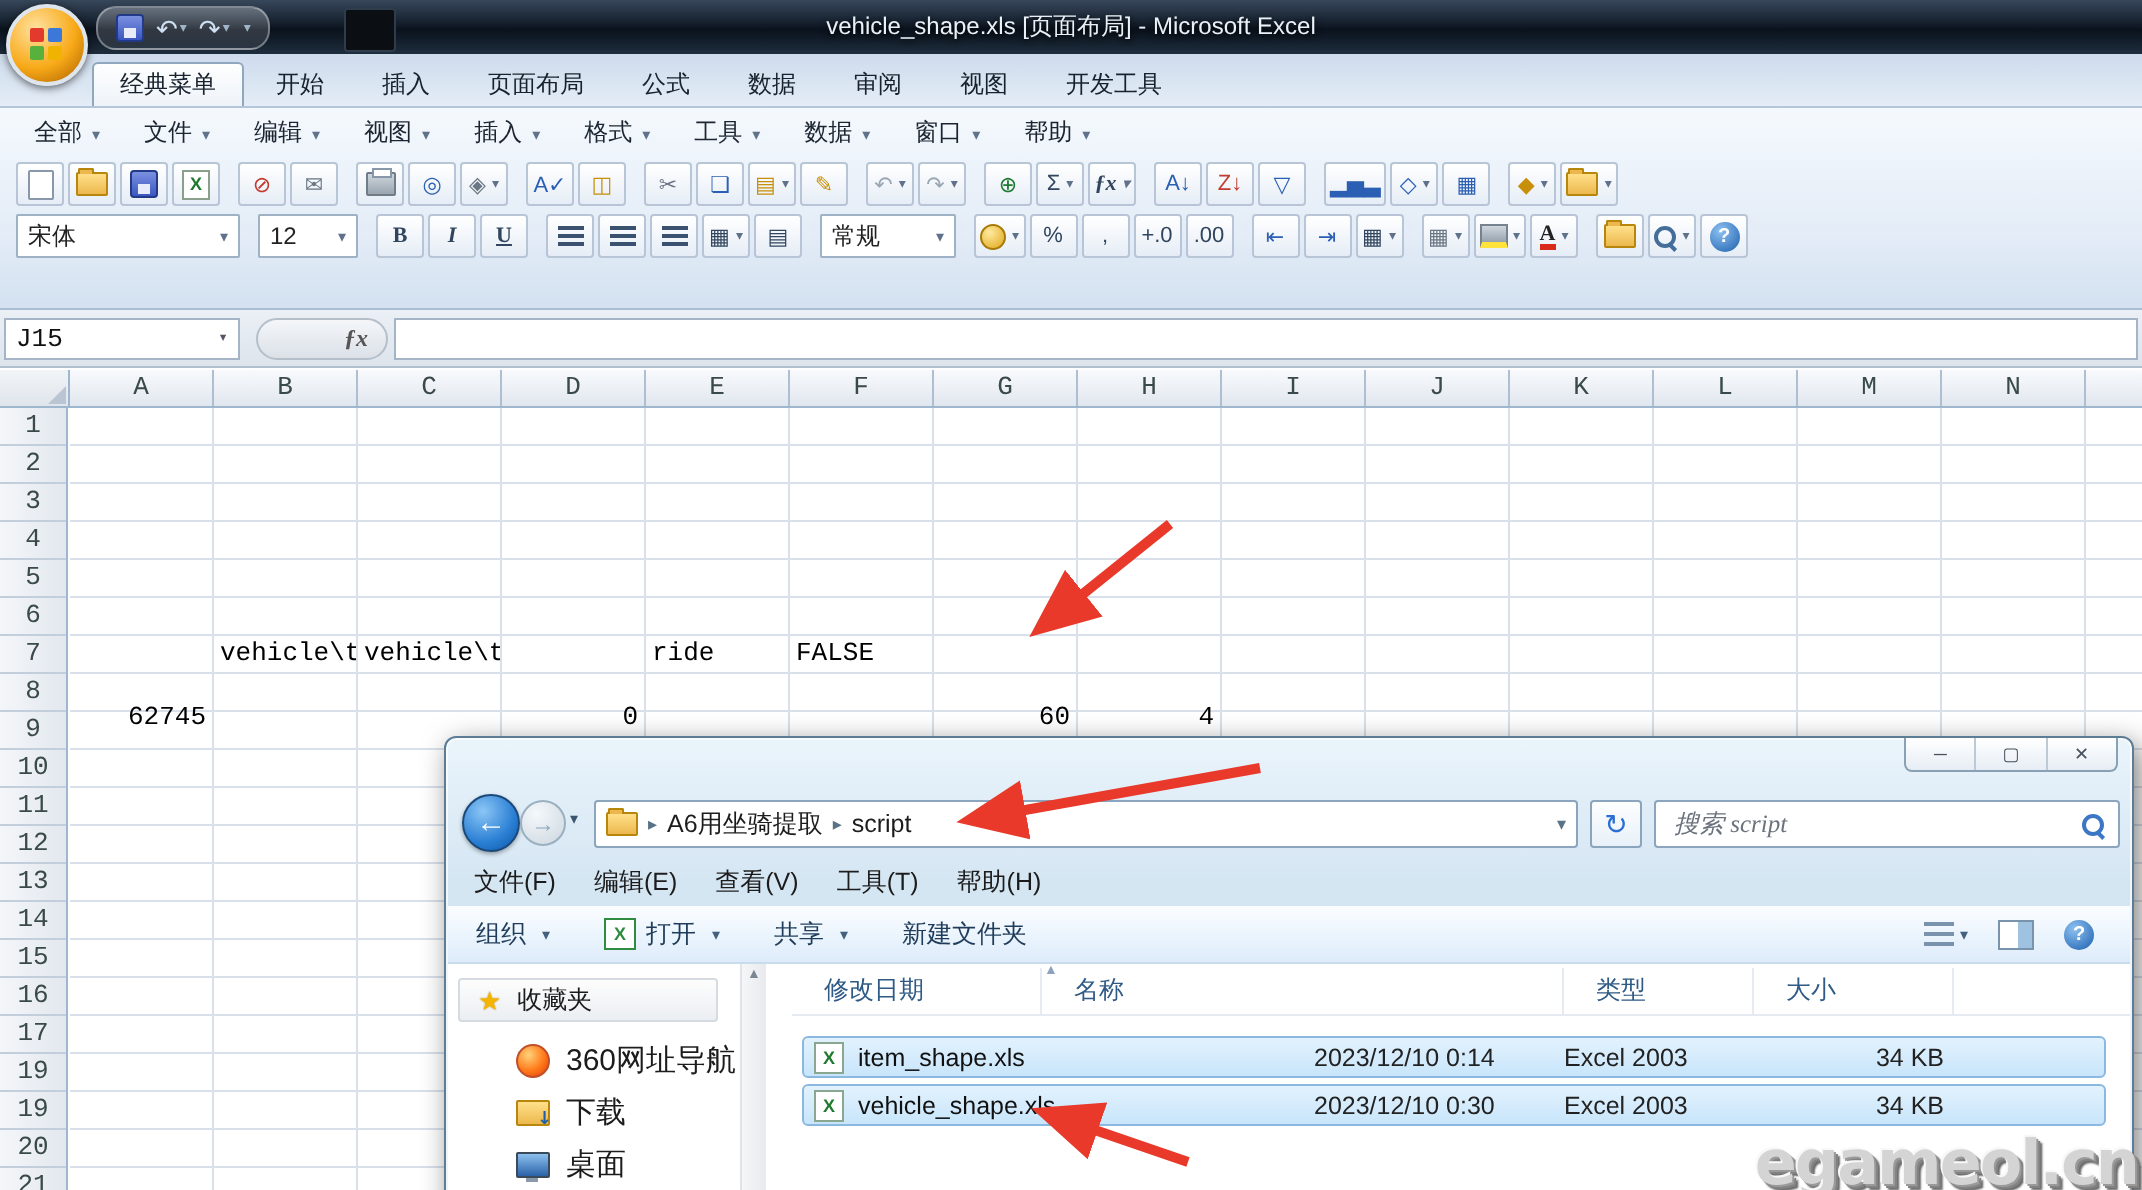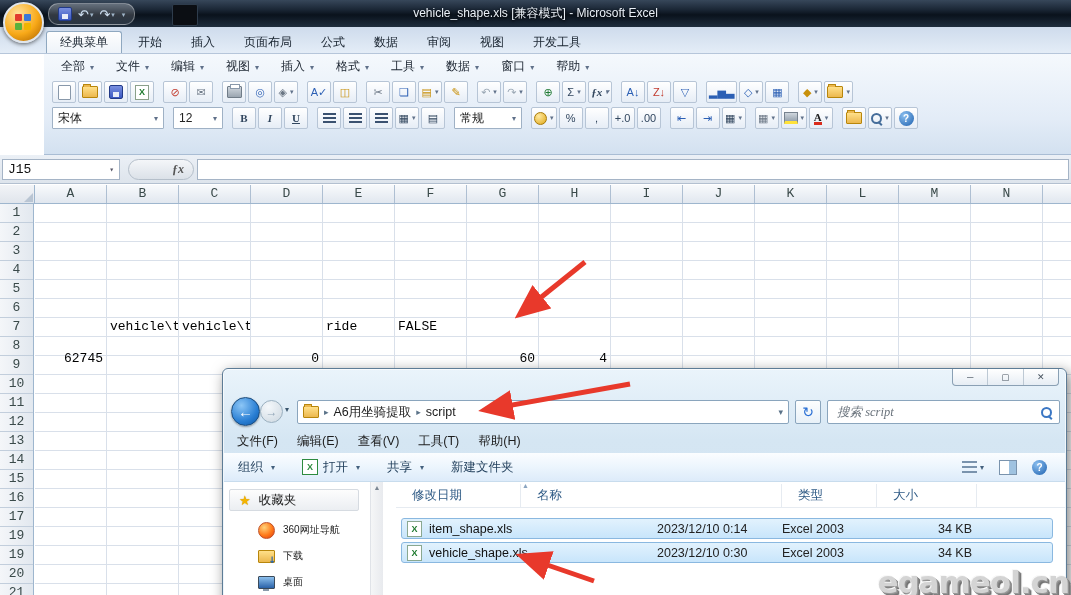--- a/index.html
+++ b/index.html
@@ -26,21 +26,21 @@
   .preview-ico{position:absolute;left:172px;top:4px;width:24px;height:20px;z-index:4;
     background:#0b0e13;border:1px solid #2e3c4c;border-radius:2px;}
   
   .tabs-row{position:absolute;left:0;top:27px;right:0;height:26px;z-index:2;
     background:linear-gradient(180deg,#cedbec,#e4edf7);border-bottom:1px solid #b6c6da;
     display:flex;align-items:flex-end;padding-left:46px;gap:3px;}
   .tab{height:21px;line-height:21px;padding:0 13px;font-size:12px;color:#17222e;border-radius:3px 3px 0 0;}
   .tab:first-child{background:linear-gradient(#fefefe,#eef3f9);border:1px solid #8fa8c0;border-bottom:none;}
   
   .ribbon{position:absolute;left:0;top:53px;right:0;height:101px;
-    background:linear-gradient(180deg,#f5f9fd,#e3ecf7 65%,#d3e1f0);border-bottom:1px solid #a9bdd4;margin-left:44px;}
+    background:linear-gradient(180deg,#f5f9fd,#e3ecf7 65%,#d3e1f0);border-bottom:1px solid #a9bdd4;}
   .menu-row{position:absolute;left:8px;top:3px;height:20px;display:flex;gap:4px;}
   .menu-item{padding:0 9px;line-height:20px;font-size:12px;color:#1b2430;border-radius:2px;}
   .menu-item::after{content:'▾';font-size:8px;color:#60718a;margin-left:5px;}
   .trow{position:absolute;left:8px;display:flex;align-items:center;gap:2px;}
   .trow1{top:27px;height:24px;} .trow2{top:53px;height:24px;}
   .tbtn{min-width:24px;height:22px;display:flex;align-items:center;justify-content:center;gap:1px;
     background:linear-gradient(180deg,#ffffff,#e6edf6);border:1px solid #b7c5d6;border-radius:2px;
     font-size:11px;color:#31465e;box-sizing:border-box;padding:0 2px;}
   .tbtn.dd::after{content:'▾';font-size:7px;color:#60718a;margin-left:2px;}
   .tsep{width:5px;}
@@ -160,21 +160,21 @@
   .i-panel{width:16px;height:13px;border:1px solid #7a93ad;
     background:linear-gradient(90deg,#fff 0 55%,#9fc2e0 55%);}
   .vcaret{font-size:8px;color:#44617e;margin-left:3px;}
   .ex-content{position:absolute;left:1px;top:113px;right:1px;bottom:0;background:#fff;overflow:hidden;}
   .sidebar{position:absolute;left:0;top:0;width:146px;bottom:0;}
   .fav-row{position:absolute;left:5px;top:7px;width:130px;height:22px;display:flex;align-items:center;
     gap:8px;padding:0 9px;box-sizing:border-box;font-size:12.5px;color:#1c1c1c;
     background:linear-gradient(#fdfdfd,#ebeef2);border:1px solid #d6dbe1;border-radius:2px;}
   .star{color:#f4b400;font-size:13px;text-shadow:0 0 1px #b8860b;}
   .side-item{position:absolute;left:34px;height:22px;display:flex;align-items:center;gap:8px;
-    font-size:10px;color:#1c1c1c;}
+    font-size:15px;color:#1c1c1c;}
   .i-360{width:15px;height:15px;border-radius:50%;flex:none;
     background:radial-gradient(circle at 35% 30%,#ffd27a,#ff7a1a 55%,#df3a0e);border:1px solid #c05028;}
   .i-dlfolder{width:15px;height:11px;background:linear-gradient(#ffe08a,#ecb84e);
     border:1px solid #b8860b;border-radius:1px;position:relative;flex:none;}
   .i-dlfolder::after{content:'↓';position:absolute;right:-2px;bottom:-3px;font:bold 9px "DejaVu Sans",sans-serif;color:#1c5fae;}
   .i-desktop{width:15px;height:11px;background:linear-gradient(#8cc0ee,#2a62a8);
     border:1px solid #3a4a5a;border-radius:1px;position:relative;flex:none;}
   .i-desktop::after{content:'';position:absolute;left:4px;bottom:-3px;width:6px;height:2px;background:#8a9aaa;}
   .side-scroll{position:absolute;left:146px;top:0;width:13px;bottom:0;
     background:linear-gradient(90deg,#f5f6f7,#e8eaee);border-left:1px solid #e0e3e8;
@@ -201,21 +201,21 @@
   .watermark{position:absolute;right:2px;bottom:-5px;z-index:60;
     font:bold 31px "DejaVu Sans",sans-serif;letter-spacing:-1px;color:#d4d4d4;
     text-shadow:-1px -1px 0 #f8f8f8,1px 1px 0 #9a9a9a,2px 2px 0 #828282,3px 3px 1px #6a6a6a;}
 </style>
 </head>
 <body>
 
 <div id="stage">
 
   <div class="xl-titlebar">
-    <div class="xl-title">vehicle_shape.xls [兼容模式] - Microsoft Excel</div>
+    <div class="xl-title">vehicle_shape.xls [页面布局] - Microsoft Excel</div>
   </div>
   <div class="orb"></div>
   <div class="qat">
     <span class="qbtn">
         <span class="i-floppy"></span>
       </span>
     <span class="qbtn">
         <span>↶</span>
         <span class="qcaret">▾</span>
       </span>

